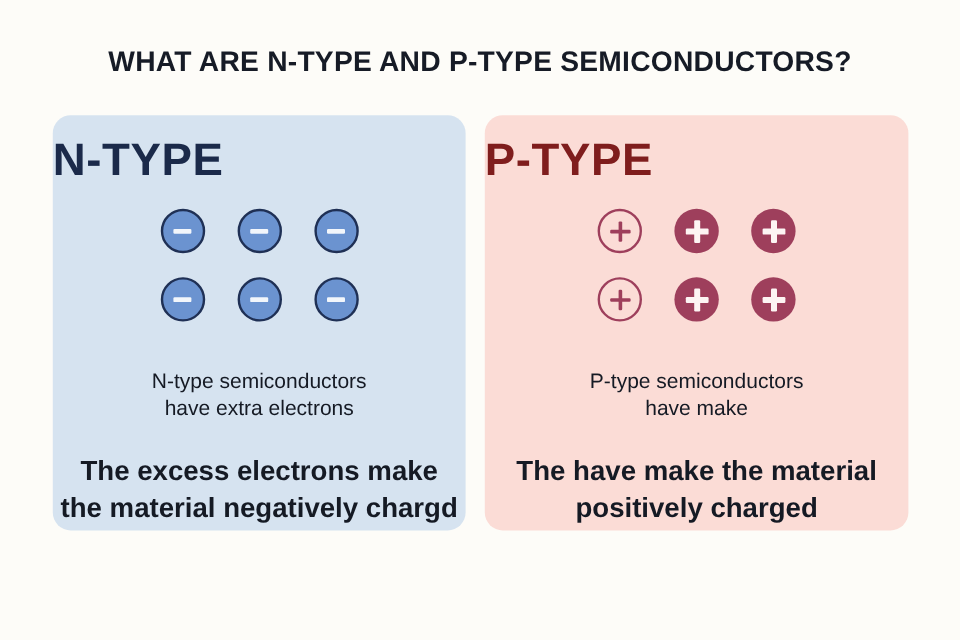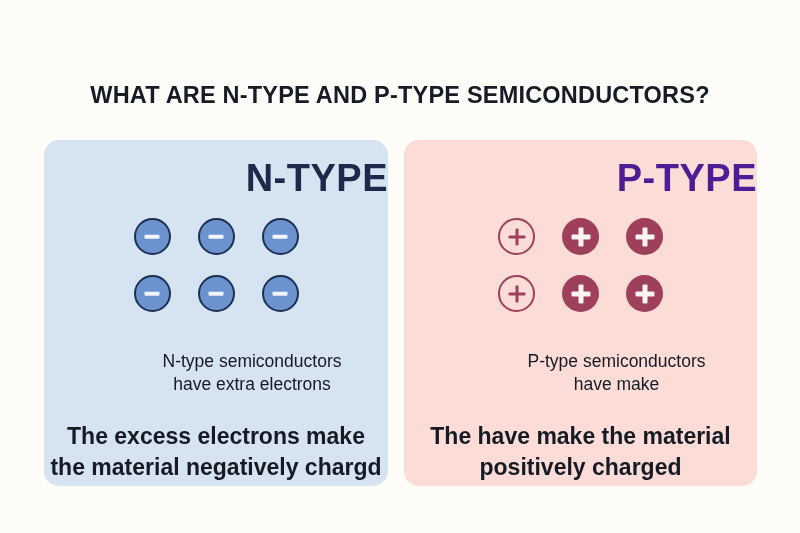--- a/index.html
+++ b/index.html
@@ -12,21 +12,20 @@
     background: #fdfcf8;
     font-family: "Liberation Sans", sans-serif;
     overflow: hidden;
     position: relative;
   }
 
   .infographic {
     position: absolute;
     inset: 0;
     background: #fdfcf8;
-    margin-top: 44px;
   }
 
   
   .title {
     position: absolute;
     top: 38px;
     left: 0;
     width: 800px;
     text-align: center;
     font-size: 23.5px;
@@ -53,27 +52,27 @@
     left: 404px;
     width: 353px;
     background: #fbdcd6;
   }
 
   .panel-heading {
     position: absolute;
     top: 17px;
     left: 0;
     width: 100%;
-    text-align: right;
+    text-align: left;
     font-size: 38px;
     font-weight: bold;
     letter-spacing: 0.5px;
   }
   .panel-n .panel-heading { color: #1b2a4a; }
-  .panel-p .panel-heading { color: #4c1d95; }
+  .panel-p .panel-heading { color: #7f1d1d; }
 
   
   .carrier-grid {
     position: absolute;
     top: 78px;
     left: 0;
     width: 100%;
     display: flex;
     flex-direction: column;
     align-items: center;
@@ -166,21 +165,20 @@
   .body-para {
     width: 100%;
     line-height: 1.33;
     white-space: pre-line;
   }
   .body-para.para-1 {
     position: absolute;
     top: 210px;
     font-size: 17.5px;
     font-weight: normal;
-    padding-left: 36px;
   }
   .body-para.para-2 {
     position: absolute;
     top: 281px;
     font-size: 23px;
     font-weight: bold;
   }
 </style>
 </head>
 <body>

